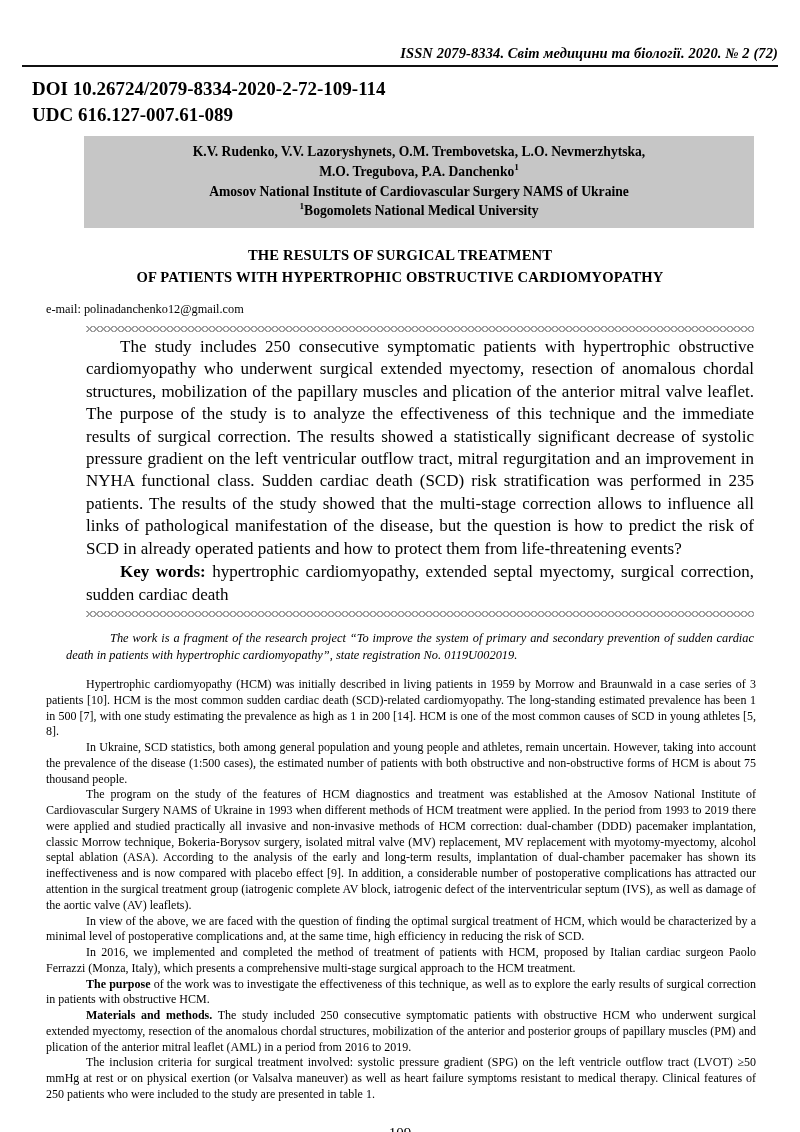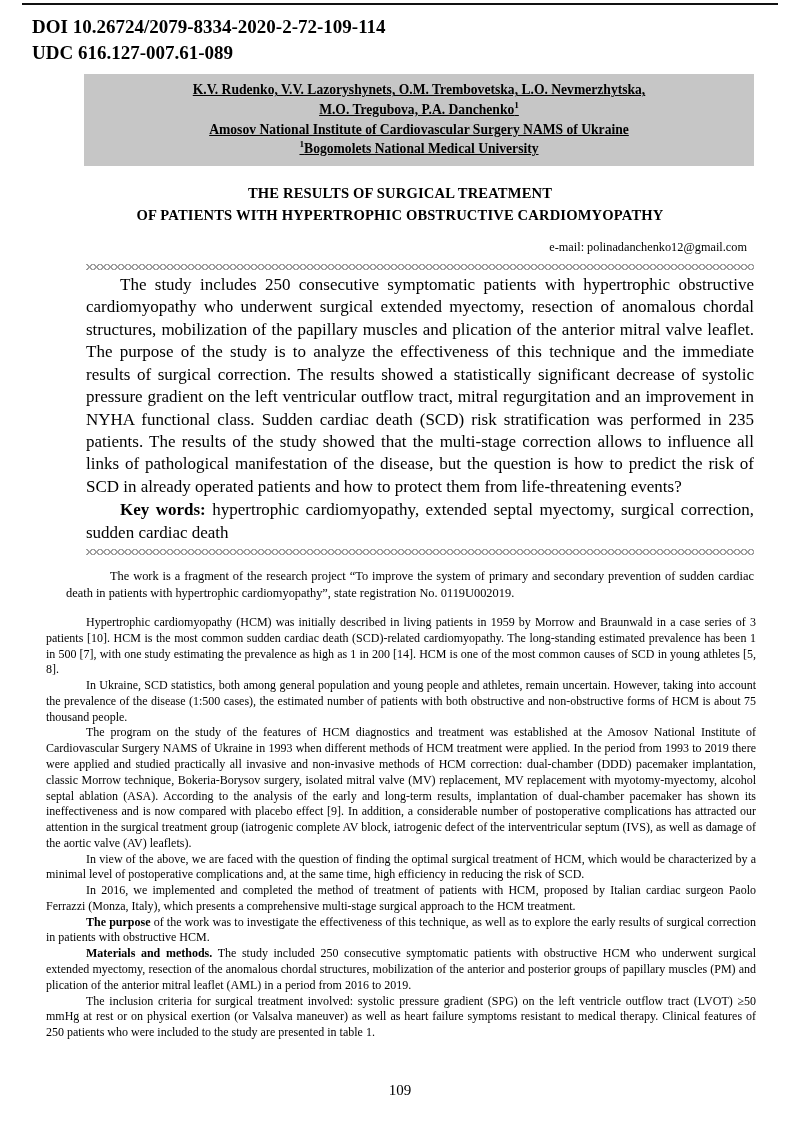--- a/index.html
+++ b/index.html
@@ -51,39 +51,38 @@
 
   
   .authors-box {
     margin: 9px 46px 0 84px;
     background: #c6c6c6;
     text-align: center;
     font-weight: bold;
     font-size: 13.6px;
     line-height: 1.45;
     padding: 6px 10px 7px 10px;
-    text-decoration: underline;
   }
   .authors-box .line { white-space: nowrap; }
   sup { font-size: 0.68em; vertical-align: super; line-height: 0; }
 
   
   .title {
     margin: 17px 46px 0 46px;
     text-align: center;
     font-weight: bold;
     font-size: 14.6px;
     line-height: 1.5;
     letter-spacing: 0.15px;
   }
   .title .line { white-space: nowrap; }
 
   .email {
-    margin: 13px 53px 0 46px;
-    text-align: right;
+    margin: 13px 40px 0 46px;
+    text-align: left;
     font-size: 12.3px;
   }
 
   
   .wave-rule {
     margin: 9px 46px 0 86px;
     height: 6px;
     background-repeat: repeat-x;
     background-size: 7px 6px;
     background-image:
@@ -106,20 +105,21 @@
     line-height: 1.32;
     text-align: justify;
     text-indent: 34px;
   }
   .keywords b { font-weight: bold; }
 
   
   .funding {
     margin: 13px 46px 0 66px;
     font-size: 12.4px;
+    font-style: italic;
     line-height: 1.33;
     text-align: justify;
     text-indent: 44px;
   }
 
   
   .body {
     margin: 14px 44px 0 46px;
   }
   .body p {
@@ -146,20 +146,21 @@
     text-align: center;
     font-size: 15px;
     margin-top: 1px;
   }
 </style>
 </head>
 <body>
 
 <div class="page">
 
+  <div class="runhead">ISSN 2079-8334. Світ медицини та біології. 2020. № 2 (72)</div>
   <div class="runhead-rule"></div>
 
   <div class="ids">
     <div>DOI 10.26724/2079-8334-2020-2-72-109-114</div>
     <div>UDC 616.127-007.61-089</div>
   </div>
 
   <div class="authors-box">
     <div class="line">K.V. Rudenko, V.V. Lazoryshynets, O.M. Trembovetska, L.O. Nevmerzhytska,</div>
     <div class="line"><span>M.O. Tregubova, P.A. Danchenko</span><sup>1</sup></div>

